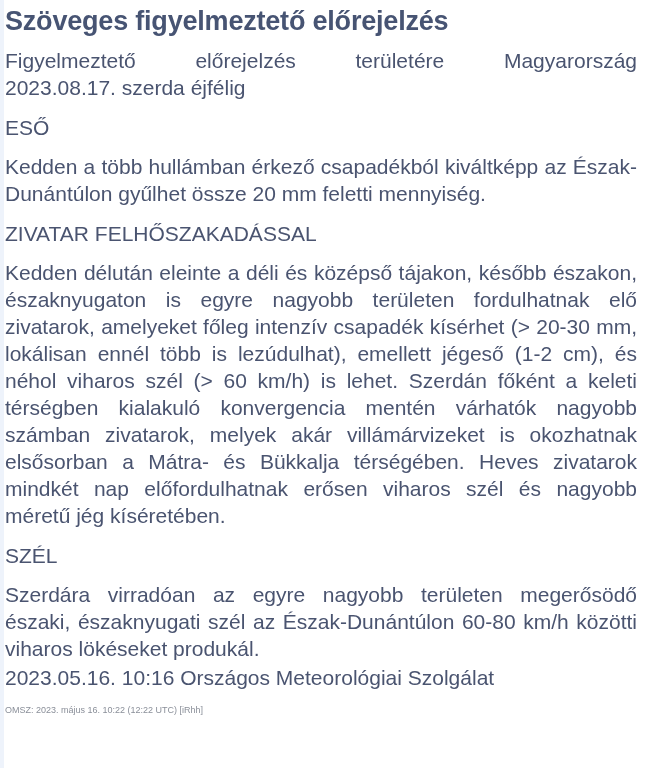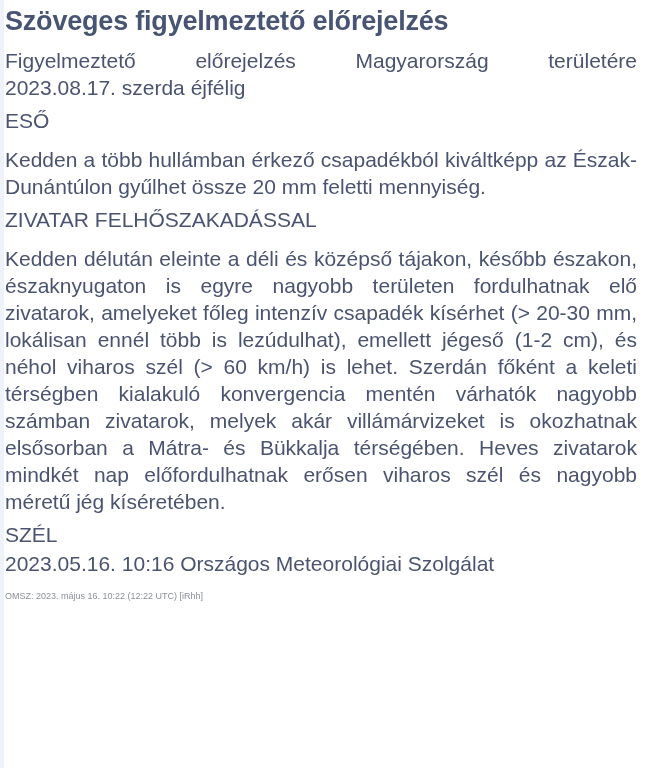--- a/index.html
+++ b/index.html
@@ -14,49 +14,50 @@
   .content { position:absolute; left:5px; top:4px; width:632px; }
   h1 {
     margin:0; font-size:27px; font-weight:bold; color:#475473;
     line-height:34px; letter-spacing:-0.2px;
   }
   .subtitle {
     font-size:21px; line-height:27px; text-align:justify; text-align-last:left;
     margin-top:9px;
   }
   .sub-line1 { display:flex; justify-content:space-between; }
-  .section-title { font-size:21px; line-height:27px; margin-top:6px; }
+  .section-title { font-size:21px; line-height:27px; margin-top:13px; }
   .para {
     font-size:21px; line-height:27px; text-align:justify;
     margin-top:12px;
   }
   .issued { font-size:21px; line-height:27px; margin-top:2px; }
   .meta { font-size:9px; color:#8a8f99; margin-top:14px; }
 </style>
 </head>
 <body>
 
 <div class="page">
   <div class="edge"></div>
   <div class="content">
     <h1>Szöveges figyelmeztető előrejelzés</h1>
     <div class="subtitle">
       <div class="sub-line1">
         <span>Figyelmeztető</span>
         <span>előrejelzés</span>
+        <span>területére</span>
         <span>Magyarország</span>
-        <span>területére</span>
       </div>
       <div>2023.08.17. szerda éjfélig</div>
     </div>
 
     <div class="section-title">ESŐ</div>
     <div class="para">Kedden a több hullámban érkező csapadékból kiváltképp az Észak-Dunántúlon gyűlhet össze 20 mm feletti mennyiség.</div>
 
     <div class="section-title">ZIVATAR FELHŐSZAKADÁSSAL</div>
     <div class="para">Kedden délután eleinte a déli és középső tájakon, később északon, északnyugaton is egyre nagyobb területen fordulhatnak elő zivatarok, amelyeket főleg intenzív csapadék kísérhet (&gt; 20-30 mm, lokálisan ennél több is lezúdulhat), emellett jégeső (1-2 cm), és néhol viharos szél (&gt; 60 km/h) is lehet. Szerdán főként a keleti térségben kialakuló konvergencia mentén várhatók nagyobb számban zivatarok, melyek akár villámárvizeket is okozhatnak elsősorban a Mátra- és Bükkalja térségében. Heves zivatarok mindkét nap előfordulhatnak erősen viharos szél és nagyobb méretű jég kíséretében.</div>
 
     <div class="section-title">SZÉL</div>
+    <div class="para">Szerdára virradóan az egyre nagyobb területen megerősödő északi, északnyugati szél az Észak-Dunántúlon 60-80 km/h közötti viharos lökéseket produkál.</div>
 
     <div class="issued">2023.05.16. 10:16 Országos Meteorológiai Szolgálat</div>
     <div class="meta">OMSZ: 2023. május 16. 10:22 (12:22  UTC)  [iRhh]</div>
   </div>
 </div>
 
 </body></html>

